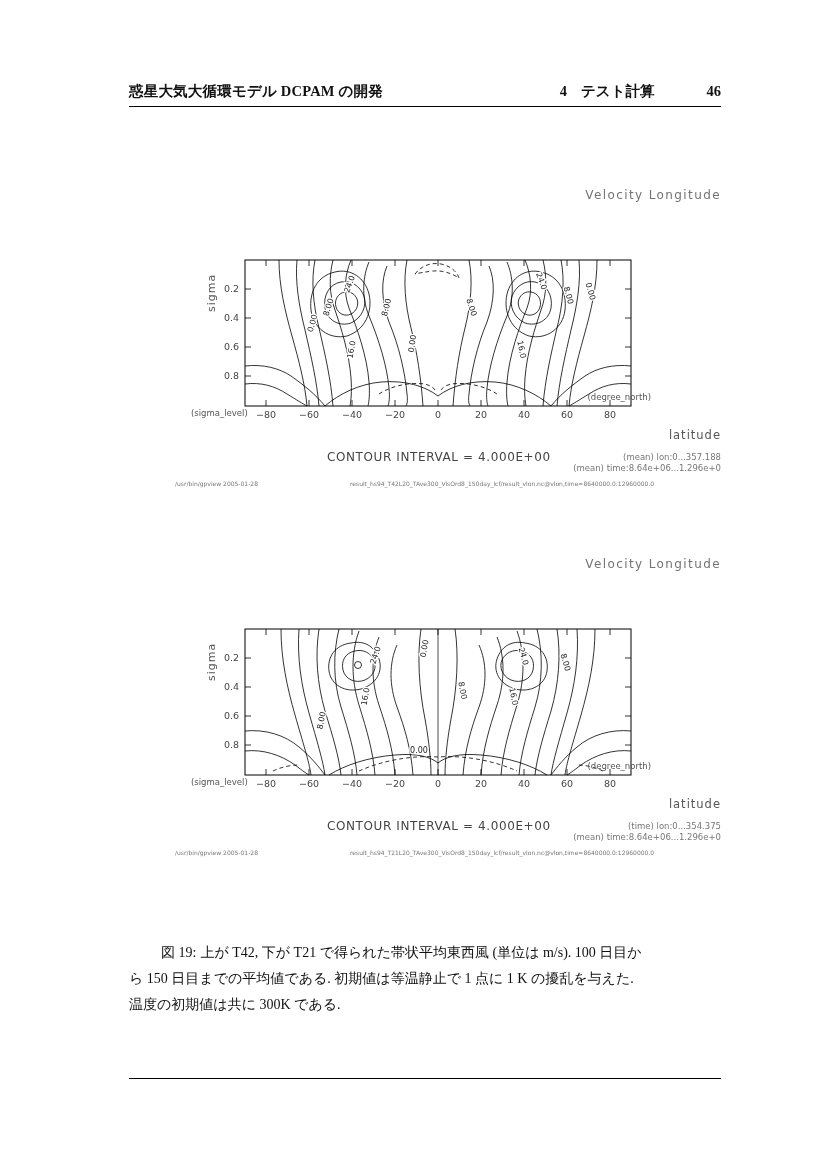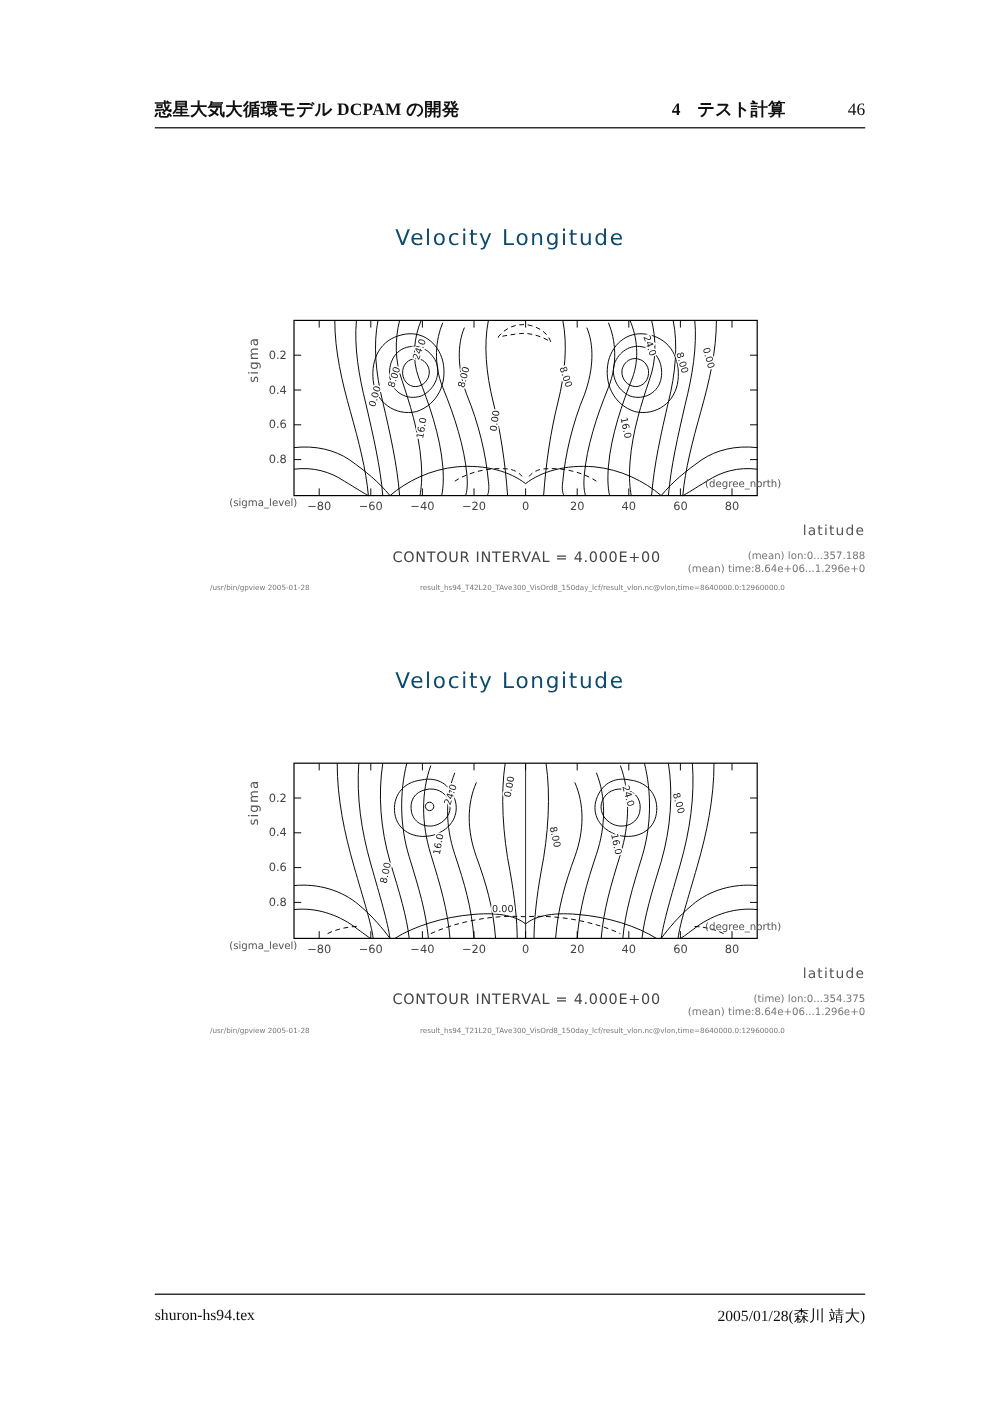--- a/index.html
+++ b/index.html
@@ -40,21 +40,21 @@
   .header .spacer { flex: 1; }
   .header .sec-num {
     font-weight: bold;
     margin-right: 14px;
   }
   .header .sec-name {
     font-weight: bold;
     margin-right: 52px;
   }
   .header .page-num {
-    font-weight: normal;
+    font-weight: bold;
   }
   .header-rule {
     position: absolute;
     left: 118px;
     top: 106px;
     width: 592px;
     height: 1px;
     background: #000;
   }
 
@@ -80,24 +80,24 @@
   
   .figure {
     position: absolute;
     left: 118px;
     width: 592px;
   }
   #figure-top { top: 188px; }
   #figure-bottom { top: 557px; }
 
   .fig-title {
-    text-align: center;
-    font-family: "DejaVu Sans", sans-serif;
-    font-size: 18px;
-    color: #0c4a6e;
+    text-align: right;
+    font-family: "DejaVu Sans", sans-serif;
+    font-size: 12px;
+    color: #737373;
     letter-spacing: 1.4px;
     margin-bottom: 14px;
   }
 
   .plot-wrap {
     position: relative;
     height: 230px;
   }
 
   .ylabel {
@@ -471,20 +471,21 @@
         <div>(time) lon:0...354.375</div>
         <div>(mean) time:8.64e+06...1.296e+0</div>
       </div>
       <div class="footline">
         <div class="fl-left">/usr/bin/gpview  2005-01-28</div>
         <div class="fl-mid">result_hs94_T21L20_TAve300_VisOrd8_150day_lcf/result_vlon.nc@vlon,time=8640000.0:12960000.0</div>
       </div>
     </div>
   </div>
 
+  <div class="caption">
+    <span class="lbl">図 19:</span><span>上が T42, 下が T21 で得られた帯状平均東西風 (単位は m/s). 100 日目か</span>
+    <span class="indent2">ら 150 日目までの平均値である. 初期値は等温静止で 1 点に 1 K の擾乱を与えた.</span>
+    <span class="indent2">温度の初期値は共に 300K である.</span>
+  </div>
 
   <div class="footer-rule"></div>
-  <div class="footer">
-    <span>shuron-hs94.tex</span>
-    <span class="right">2005/01/28(森川 靖大)</span>
-  </div>
 
 </div>
 
 </body></html>

